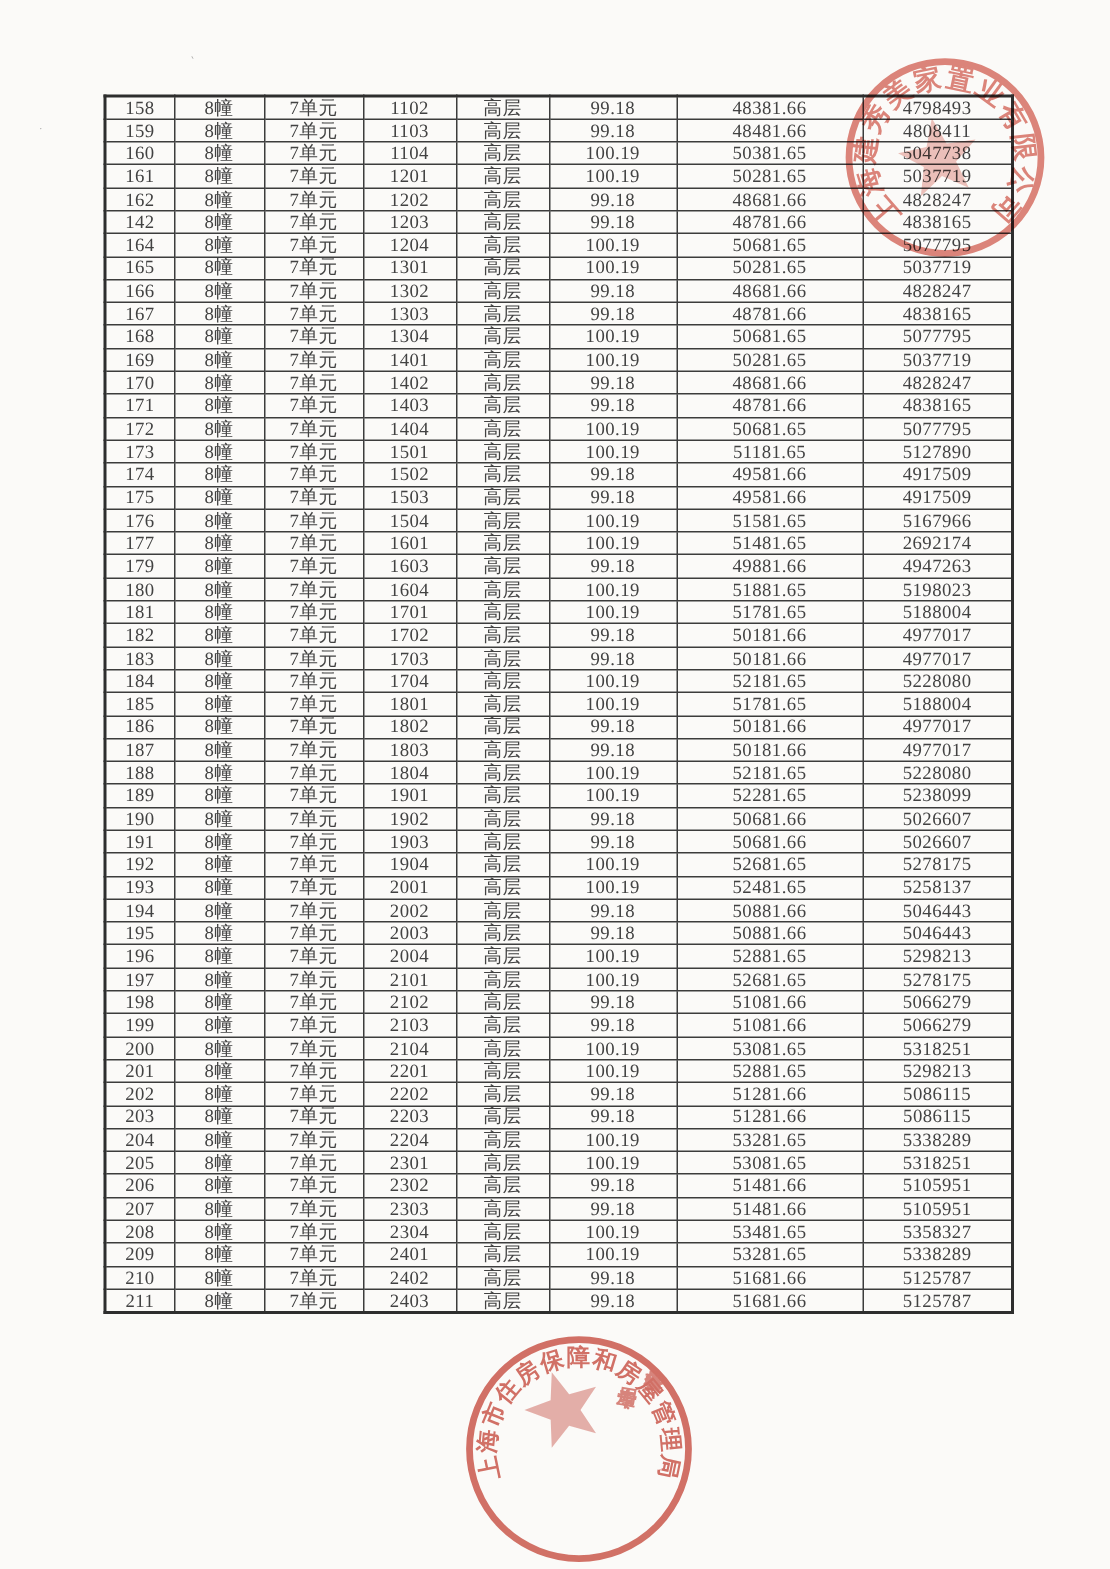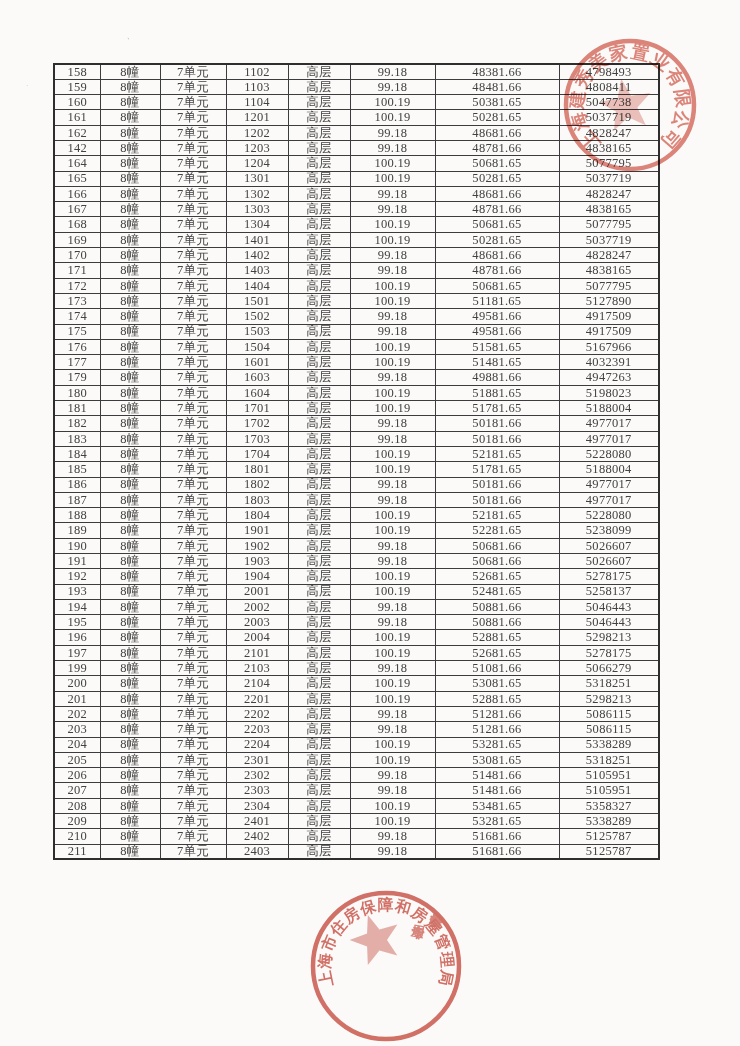--- a/index.html
+++ b/index.html
@@ -9,21 +9,21 @@
     font-family:"Liberation Serif","DejaVu Serif",serif;
   }
   .page { position:relative; width:740px; height:1046px; background:#fbfaf8; }
 
   
   .speck { position:absolute; color:#8a8a8a; font-size:9px; opacity:.65; }
   .speck-1 { left:126px; top:36px; transform:rotate(18deg); }
   .speck-2 { left:26px; top:82px; font-size:7px; }
 
   table.price-table {
-    position:absolute; left:53px; top:63px;
+    position:absolute; left:69px; top:63px;
     width:605px; height:710px;
     border-collapse:collapse; table-layout:fixed;
     border:2px solid #2e2e2e;
   }
   table.price-table td {
     border:1px solid #3c3c3c;
     height:15.3px;
     text-align:center; vertical-align:middle;
     font-size:12.5px; line-height:1;
     color:#424242;
@@ -247,21 +247,21 @@
           <td>5167966</td>
         </tr>
         <tr>
           <td>177</td>
           <td>8幢</td>
           <td>7单元</td>
           <td>1601</td>
           <td>高层</td>
           <td>100.19</td>
           <td>51481.65</td>
-          <td>4032391</td>
+          <td>2692174</td>
         </tr>
         <tr>
           <td>179</td>
           <td>8幢</td>
           <td>7单元</td>
           <td>1603</td>
           <td>高层</td>
           <td>99.18</td>
           <td>49881.66</td>
           <td>4947263</td>
@@ -438,20 +438,30 @@
         </tr>
         <tr>
           <td>197</td>
           <td>8幢</td>
           <td>7单元</td>
           <td>2101</td>
           <td>高层</td>
           <td>100.19</td>
           <td>52681.65</td>
           <td>5278175</td>
+        </tr>
+        <tr>
+          <td>198</td>
+          <td>8幢</td>
+          <td>7单元</td>
+          <td>2102</td>
+          <td>高层</td>
+          <td>99.18</td>
+          <td>51081.66</td>
+          <td>5066279</td>
         </tr>
         <tr>
           <td>199</td>
           <td>8幢</td>
           <td>7单元</td>
           <td>2103</td>
           <td>高层</td>
           <td>99.18</td>
           <td>51081.66</td>
           <td>5066279</td>

